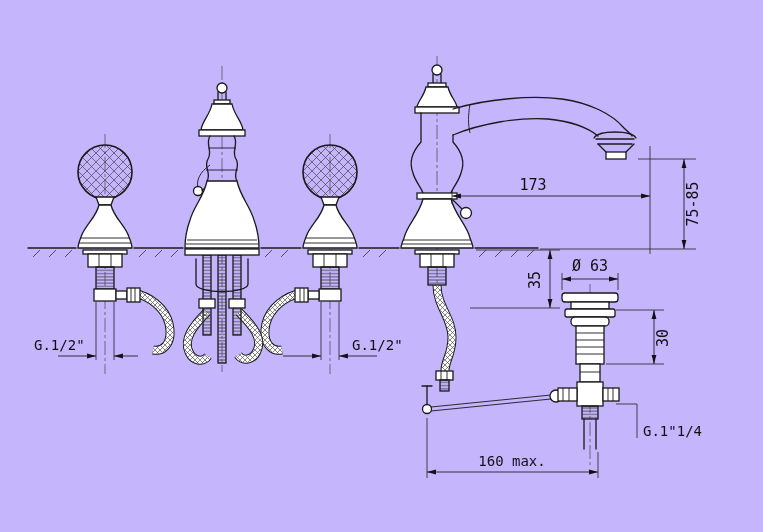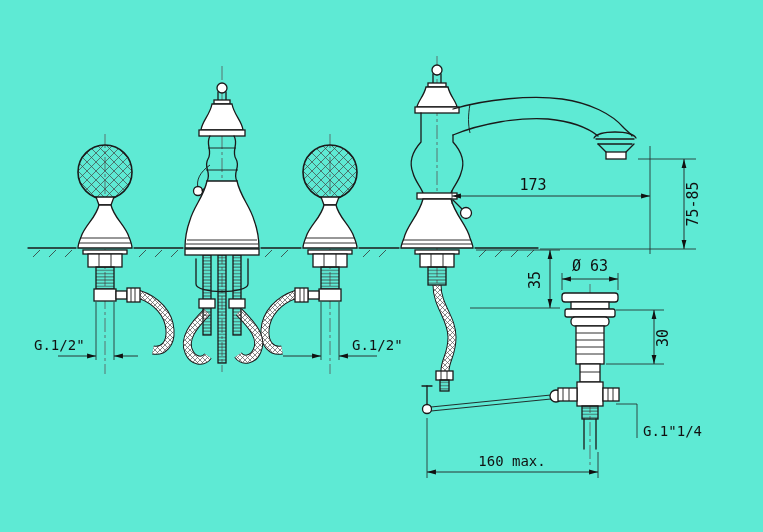--- a/index.html
+++ b/index.html
@@ -1,16 +1,16 @@
 <!DOCTYPE html>
 <html><head>
 <meta charset="utf-8">
 <style>
   html,body{margin:0;padding:0;background:#e8e8e8;}
-  .sheet{width:763px;height:532px;background:#5eead4;position:relative;overflow:hidden;}
+  .sheet{width:763px;height:532px;background:#c4b5fd;position:relative;overflow:hidden;}
   svg{display:block;}
   text{font-family:"DejaVu Sans Mono","Liberation Mono",monospace;fill:#111;}
   .t15{font-size:15px;}
   .t14{font-size:14px;}
   .s{stroke:#1a1a1a;stroke-width:1.3;fill:none;stroke-linecap:round;}
   .sf{stroke:#1a1a1a;stroke-width:1.3;fill:#ffffff;}
   .sp{stroke:#1a1a1a;stroke-width:1.3;}
   .thin{stroke:#1a1a1a;stroke-width:0.9;fill:none;}
   .dim{stroke:#222;stroke-width:0.9;fill:none;}
   .ext{stroke:#222;stroke-width:0.8;fill:none;}

